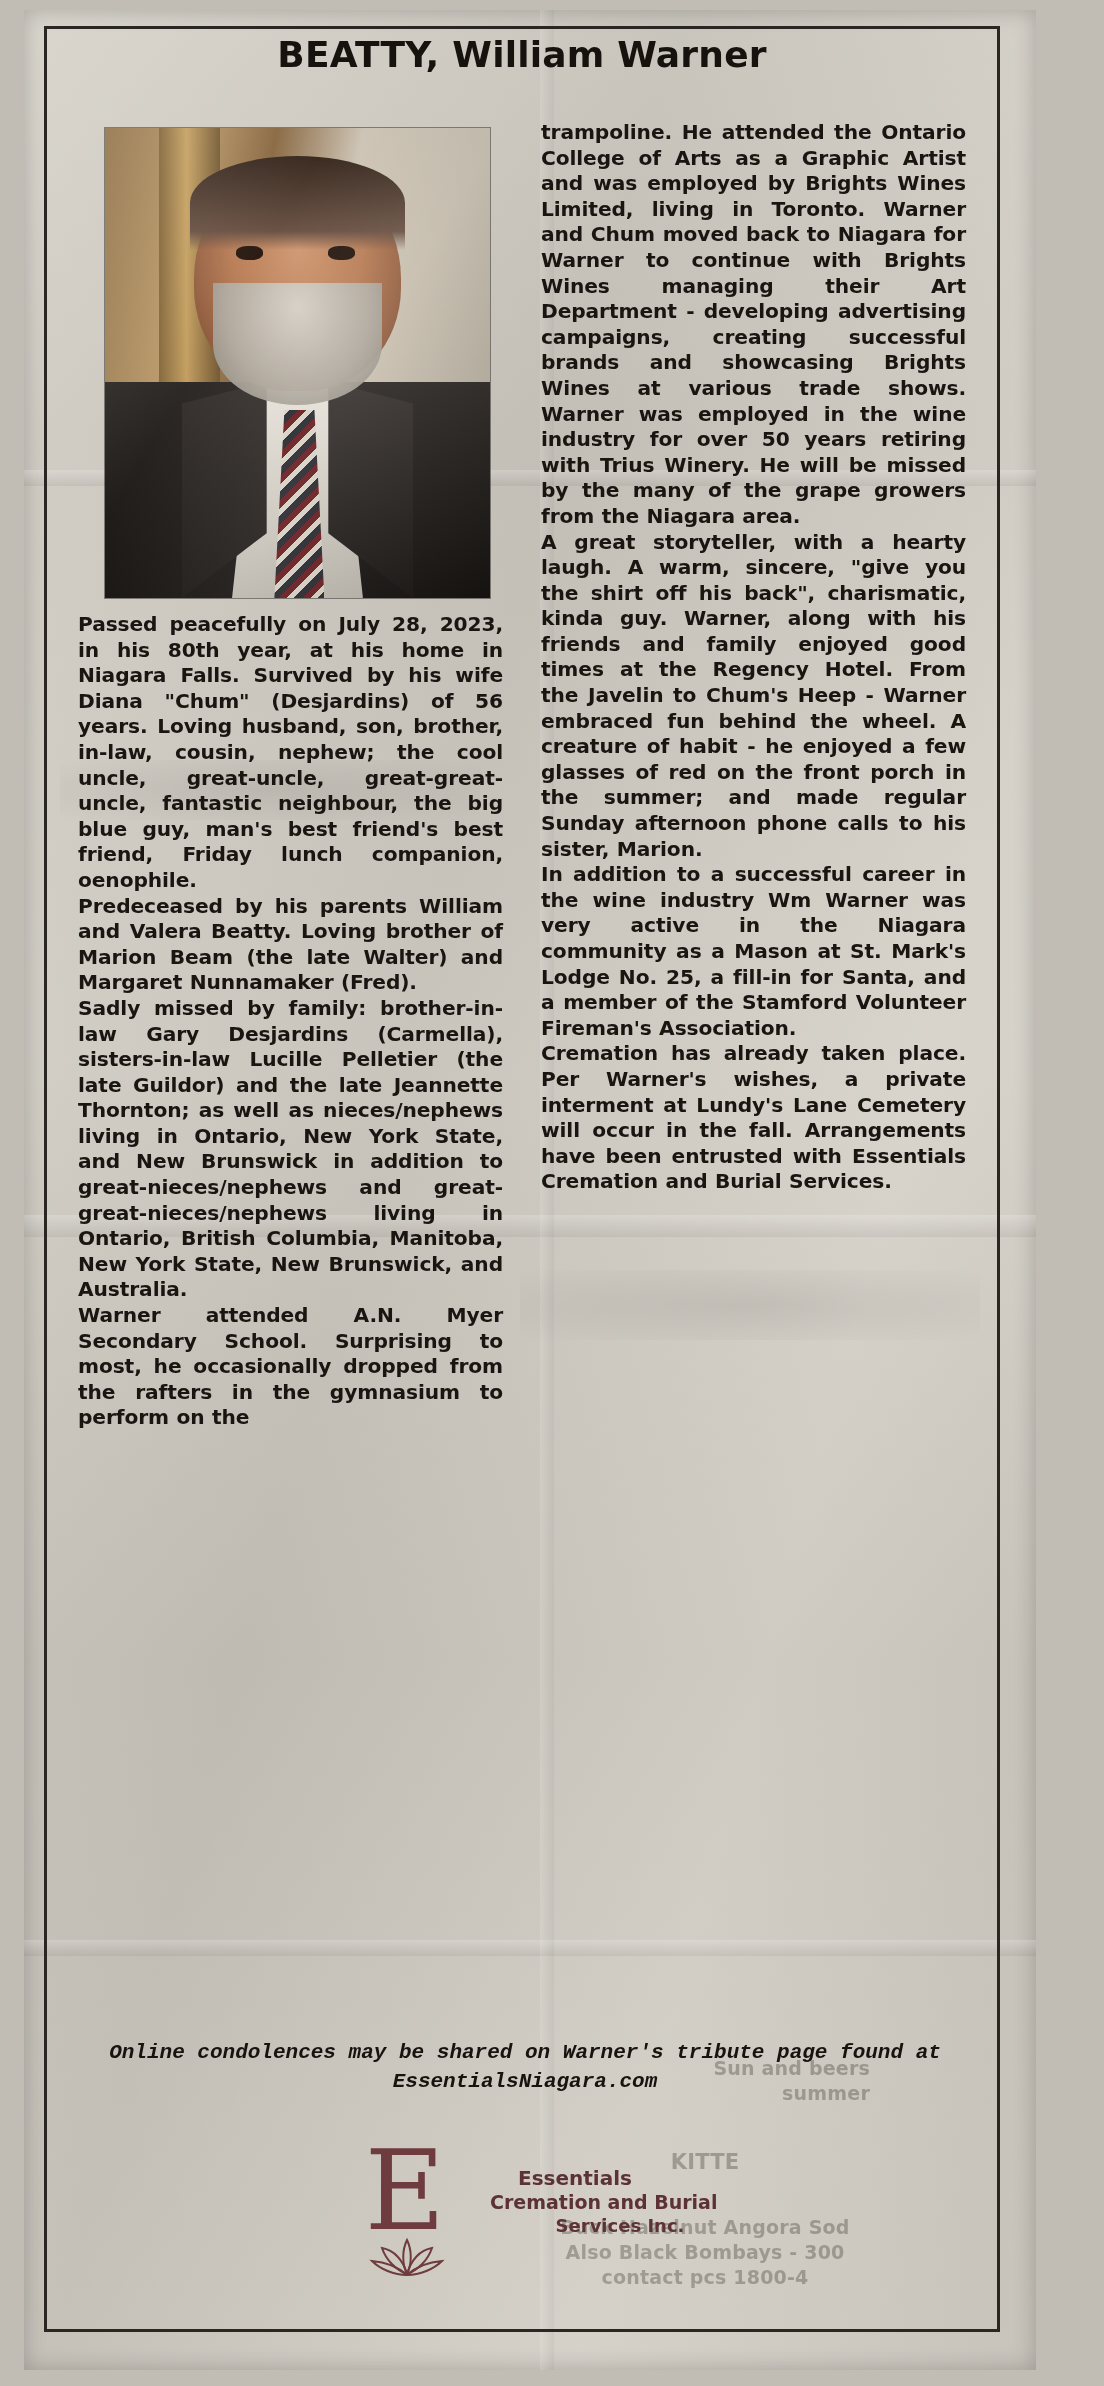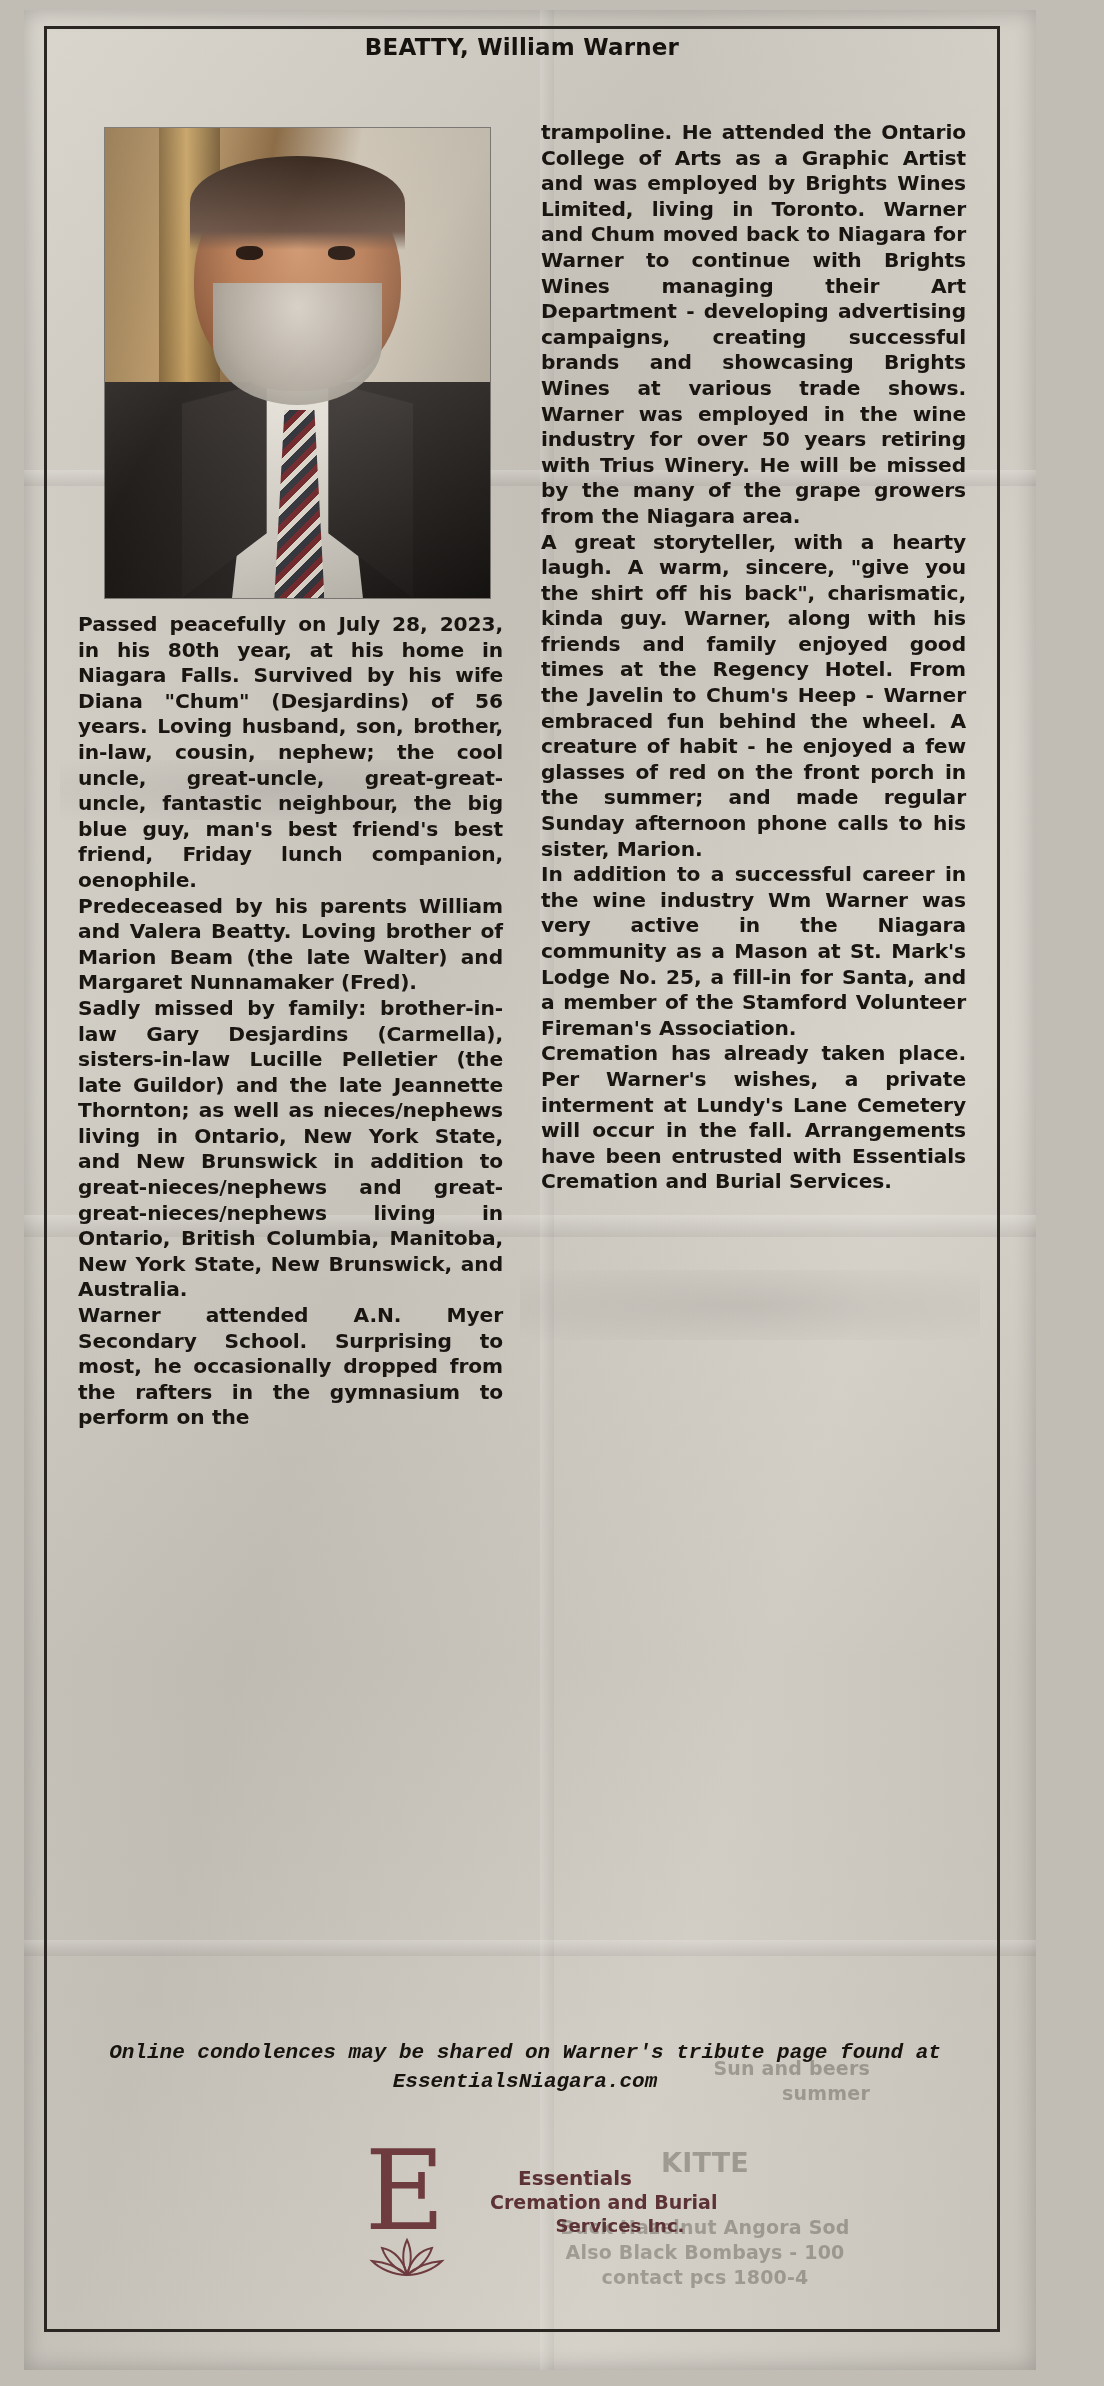--- a/index.html
+++ b/index.html
@@ -62,21 +62,21 @@
     border: 3px solid #2a2723;
     box-sizing: border-box;
   }
 
   .title {
     position: absolute;
     left: 60px;
     top: 34px;
     width: 924px;
     text-align: center;
-    font-size: 23px;
+    font-size: 36px;
     font-weight: 700;
     color: #16130f;
     letter-spacing: 0.2px;
   }
   .title .sur { font-weight: 800; }
 
   .photo {
     position: absolute;
     left: 105px;
     top: 128px;
@@ -221,21 +221,21 @@
     color: rgba(40,34,28,0.30);
     font-weight: 800;
     font-size: 19px;
     line-height: 25px;
     text-align: center;
     width: 330px;
     letter-spacing: 0.2px;
     pointer-events: none;
   }
   .ghost.g1 { left: 540px; top: 2056px; text-align: right; }
-  .ghost.g2 { left: 540px; top: 2150px; font-size: 27px; }
+  .ghost.g2 { left: 540px; top: 2150px; font-size: 21px; }
   .ghost.g3 { left: 540px; top: 2196px; margin-top: 19px; }
 
   .smudge {
     position: absolute;
     pointer-events: none;
     background: radial-gradient(ellipse at center, rgba(0,0,0,0.08), rgba(0,0,0,0));
   }
   .smudge.s1 { left: 60px; top: 760px; width: 420px; height: 60px; }
   .smudge.s2 { left: 520px; top: 1270px; width: 460px; height: 70px; }
 </style>
@@ -289,21 +289,21 @@
     </div>
   </div>
 
   <div class="ghost g1">
     <span>Sun and beers</span><br>
     <span>summer</span>
   </div>
   <div class="ghost g2">KITTE</div>
   <div class="ghost g3">
     <span>Buck Hazelnut Angora Sod</span><br>
-    <span>Also Black Bombays - 100</span><br>
+    <span>Also Black Bombays - 300</span><br>
     <span>contact pcs 1800-4</span>
   </div>
 
   <div class="closing">Online condolences may be shared on Warner's tribute page found at EssentialsNiagara.com</div>
 
   <div class="logo">
     <div class="mark">E</div>
     <svg class="lotus" viewBox="0 0 78 44">
       <path d="M39 6 C34 16 34 30 39 40 C44 30 44 16 39 6 Z" fill="none" stroke="#6e3b3f" stroke-width="2"></path>
       <path d="M39 40 C28 36 18 26 14 14 C26 16 35 26 39 40 Z" fill="none" stroke="#6e3b3f" stroke-width="2"></path>

